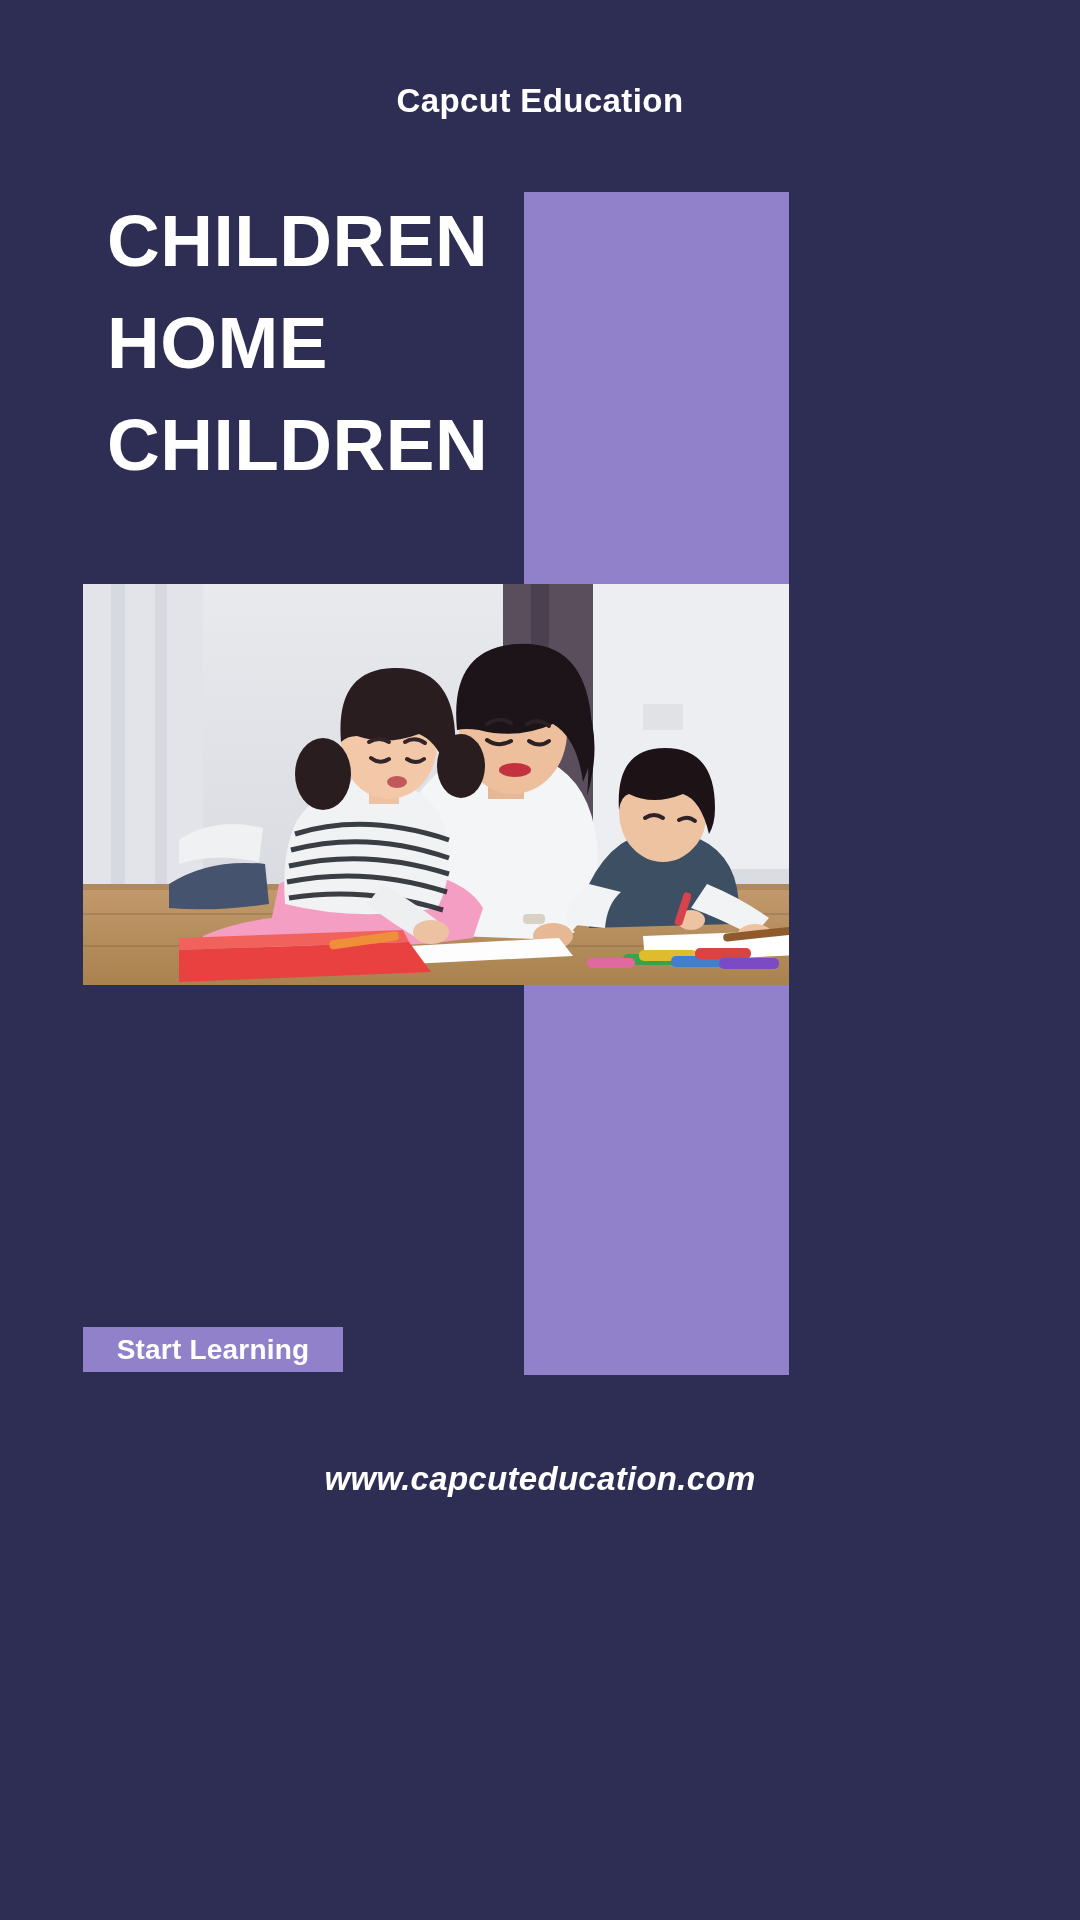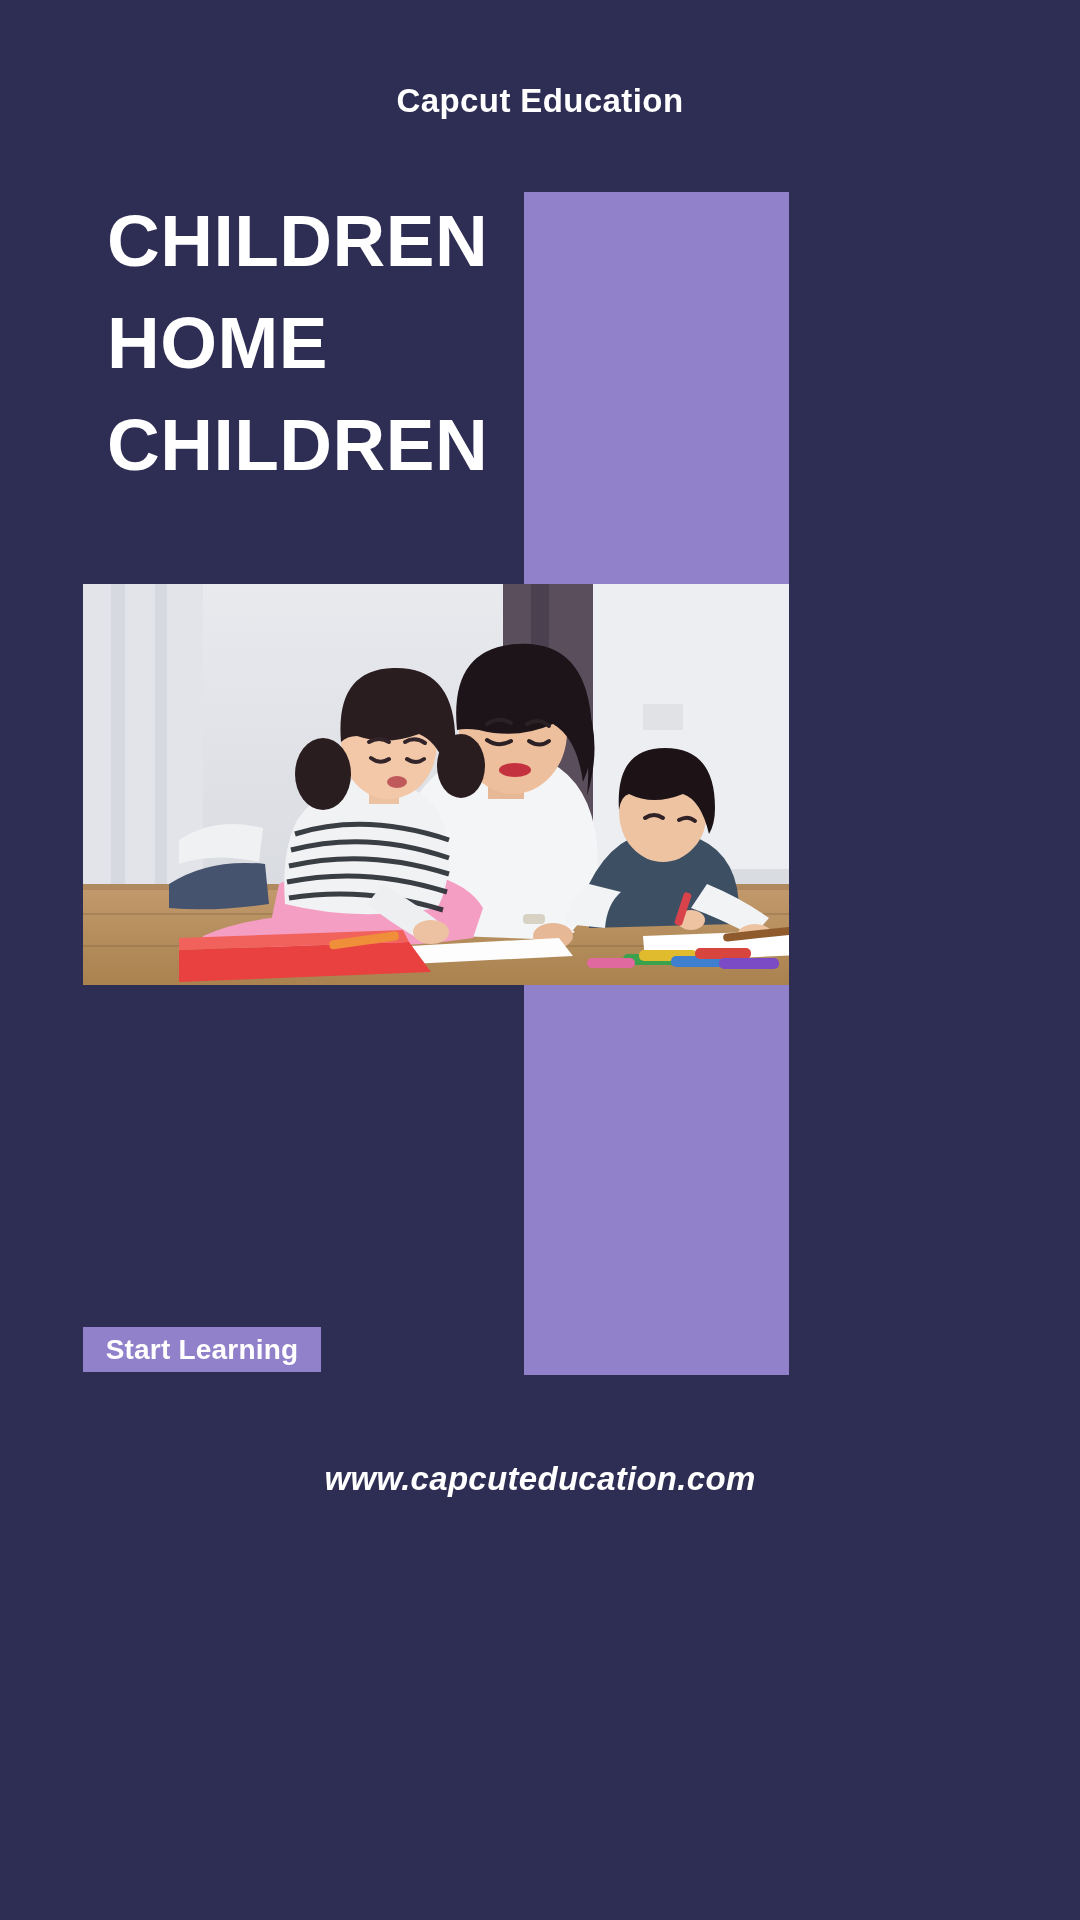--- a/index.html
+++ b/index.html
@@ -84,21 +84,21 @@
     font-size: 32px;
     line-height: 1.48;
     font-weight: normal;
   }
 
   
   .cta {
     position: absolute;
     left: 83px;
     top: 1327px;
-    width: 238px;
+    width: 260px;
     height: 45px;
     background: #9181ca;
     color: #ffffff;
     font-size: 28px;
     font-weight: bold;
     border: none;
     display: flex;
     align-items: center;
     justify-content: center;
     cursor: pointer;

